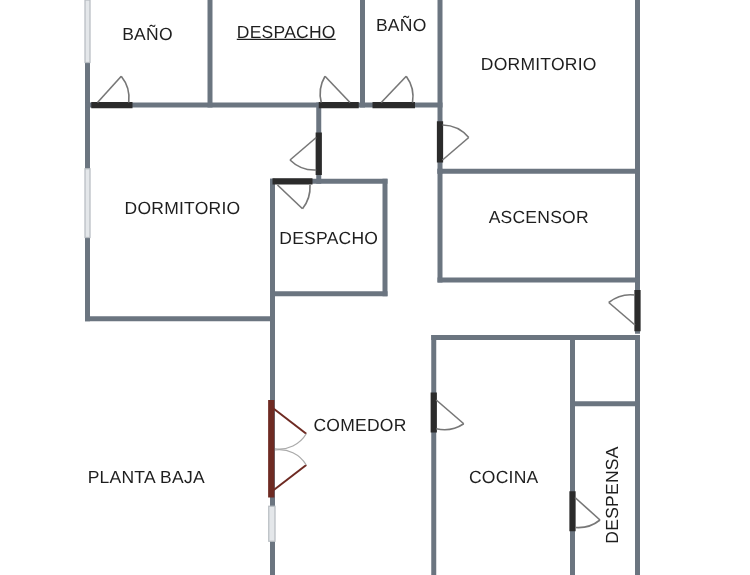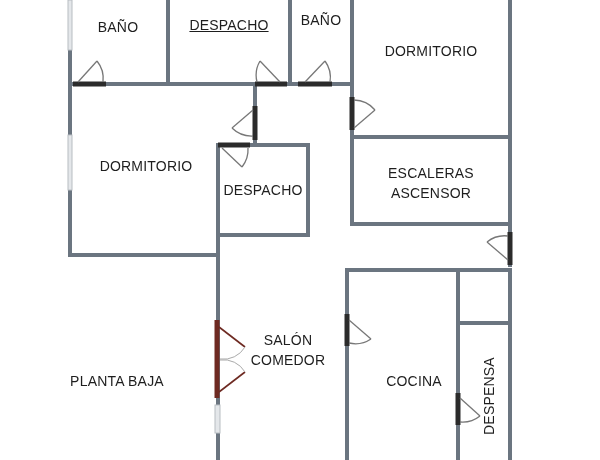--- a/index.html
+++ b/index.html
@@ -102,26 +102,24 @@
 </svg>
 
 <div class="label" style="left:80px; top:17px; width:76px;">BAÑO</div>
 <div class="label" style="left:172px; top:15px; width:114px;text-decoration:underline;">DESPACHO</div>
 <div class="label" style="left:292px; top:10px; width:58px;">BAÑO</div>
 <div class="label" style="left:356px; top:41px; width:150px;">DORMITORIO</div>
 <div class="label" style="left:76px; top:156px; width:140px;">DORMITORIO</div>
 <div class="label" style="left:220px; top:180px; width:86px;">DESPACHO</div>
 
 <div class="label" style="left:356px; top:163px; width:150px;">
-  <div>ESCALERAS</div>
   <div>ASCENSOR</div>
 </div>
 
 <div class="label" style="left:235px; top:330px; width:106px;">
-  <div>SALÓN</div>
   <div>COMEDOR</div>
 </div>
 
-<div class="label" style="left:350px; top:371px; width:106px;padding-left:11px;">COCINA</div>
+<div class="label" style="left:350px; top:371px; width:106px;">COCINA</div>
 
 <div class="label vert" style="left:444px; top:386px; width:90px;">DESPENSA</div>
 
 <div class="label" style="left:55px; top:371px; width:124px;">PLANTA BAJA</div>
 
 </body></html>

